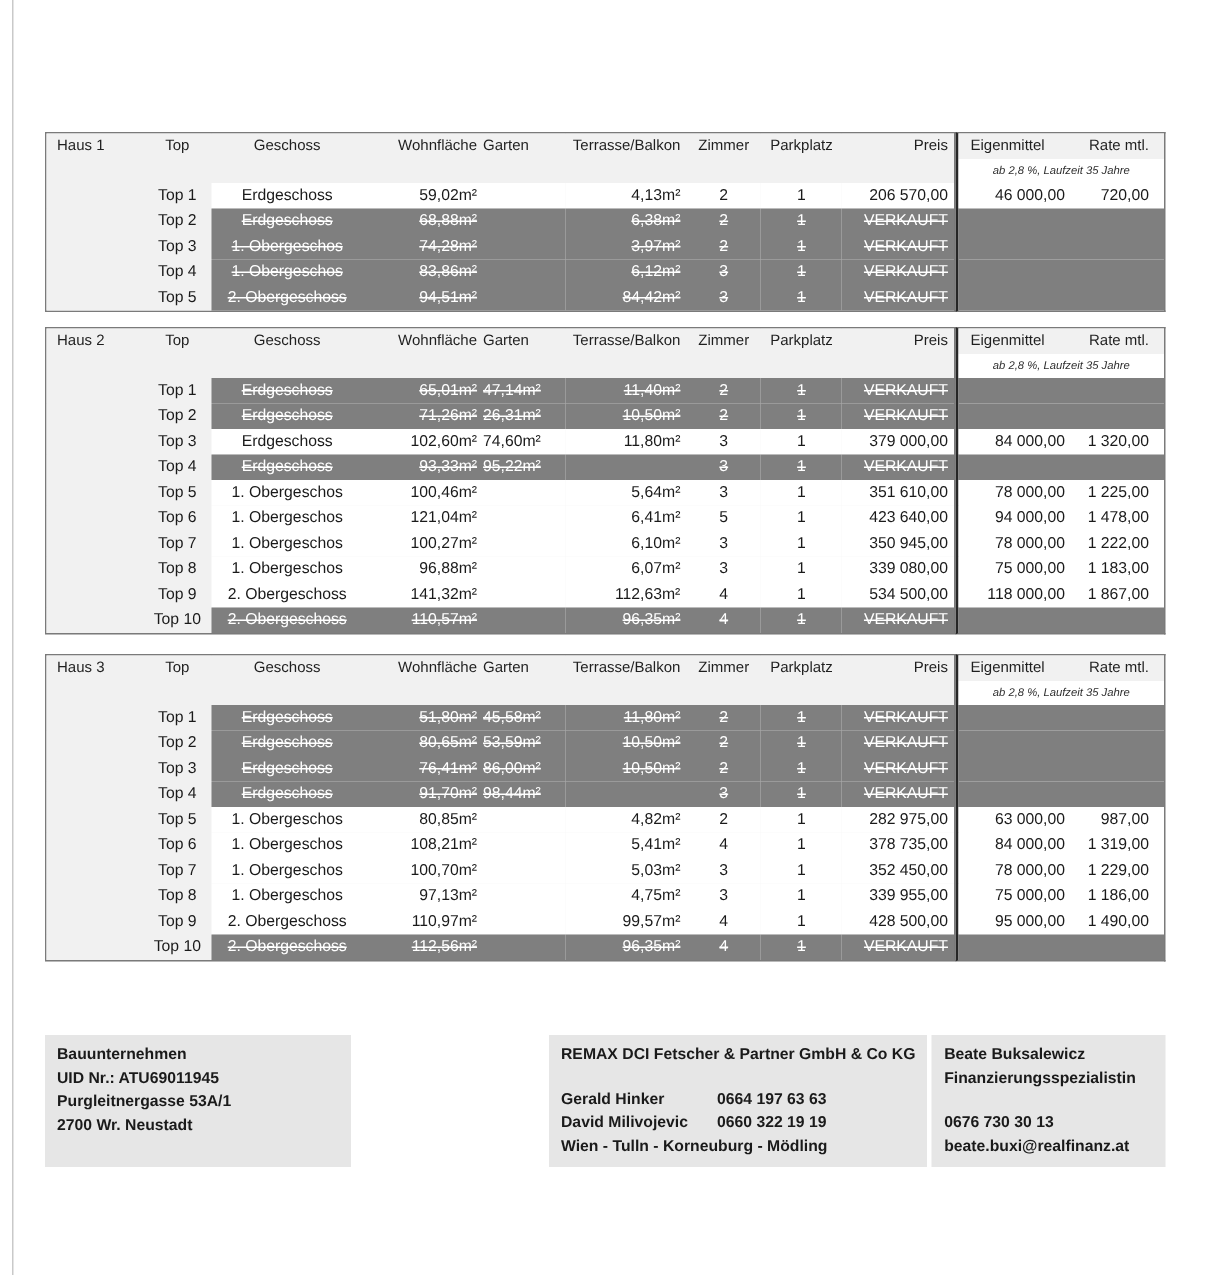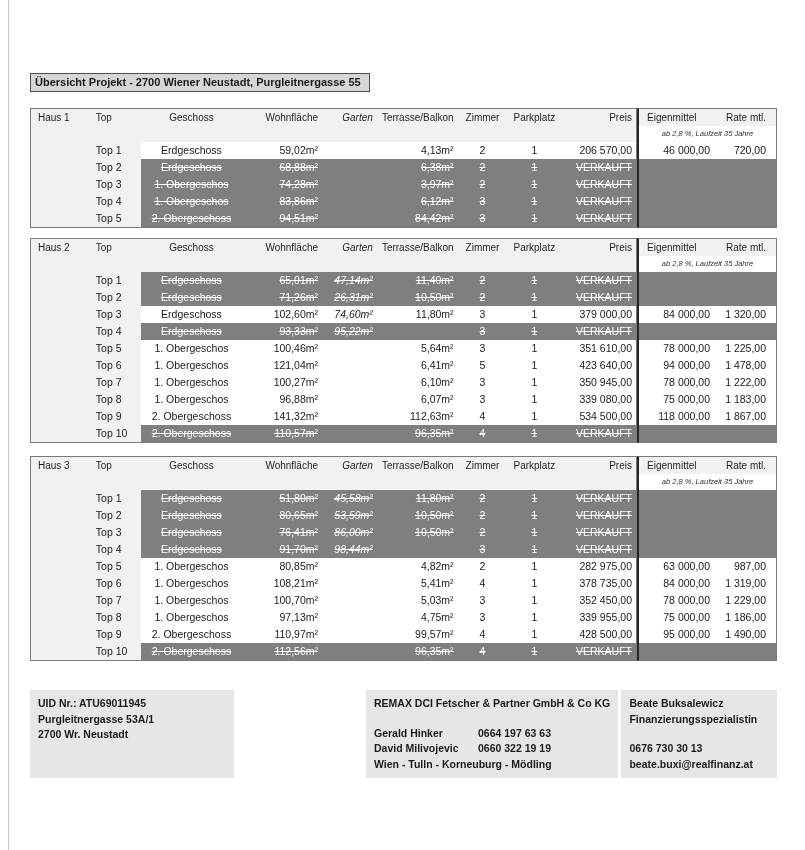--- a/index.html
+++ b/index.html
@@ -25,24 +25,24 @@
   .house.h3 { margin-top:13px; }
 
   .main-box { width:607px; border:1px solid #7a7a7a; background:#f1f1f1; }
   .side-box { width:141px; border:1px solid #7a7a7a; border-left:2px solid #262626; background:#ffffff; }
 
   .trow { display:flex; height:17px; line-height:17px; font-size:10.5px; white-space:nowrap; }
   .trow.sub { height:16px; line-height:15px; }
 
   .cell { overflow:hidden; }
   .c-haus     { width:65px;  padding-left:7px; background:#f1f1f1; }
-  .c-top      { width:45px;  background:#f1f1f1; }
+  .c-top      { width:45px;  text-align:center; background:#f1f1f1; }
   .c-geschoss { width:102px; text-align:center; }
   .c-wohn     { width:80px;  text-align:right; padding-right:4px; }
-  .c-garten   { width:55px;  text-align:right; padding-right:4px;font-style:italic; }
+  .c-garten   { width:55px;  padding-right:4px; }
   .c-terr     { width:81px;  text-align:right; padding-right:4px; }
   .c-zim      { width:50px;  text-align:center; }
   .c-park     { width:54px;  text-align:center; }
   .c-preis    { width:75px;  text-align:right; padding-right:4px; }
 
   .s-eigen { width:73px; text-align:right; padding-right:2px; }
   .s-rate  { width:64px; text-align:right; padding-right:10px; }
   .s-eigen.sh-left { text-align:left; padding-left:8px; }
   .s-sub { width:100%; font-size:7.5px; color:#2e2e2e; text-align:center; background:#ffffff;font-style:italic; }
 
@@ -65,21 +65,20 @@
   .f-middle .gap, .f-right .gap { height:14px; }
   .contact-row { display:flex; line-height:15.6px; }
   .contact-row .cname { width:104px; }
 </style>
 </head>
 <body>
 
 <div class="page-border"></div>
 
 <div class="content">
-  <div class="title-box">Übersicht Projekt - 2700 Wiener Neustadt, Purgleitnergasse 55</div>
 
   <div class="house h1">
     <div class="main-box">
         <div class="trow header">
           <div class="cell c-haus">Haus 1</div>
           <div class="cell c-top">Top</div>
           <div class="cell c-geschoss">Geschoss</div>
           <div class="cell c-wohn">Wohnfläche</div>
           <div class="cell c-garten">Garten</div>
           <div class="cell c-terr">Terrasse/Balkon</div>
@@ -529,20 +528,21 @@
         <div class="trow data sold">
           <div class="cell s-eigen v"></div>
           <div class="cell s-rate v"></div>
         </div>
       </div>
   </div>
 </div>
 
 <div class="footer">
   <div class="fblock f-left">
+      <p>Bauunternehmen</p>
       <p>UID Nr.: ATU69011945</p>
       <p>Purgleitnergasse 53A/1</p>
       <p>2700 Wr. Neustadt</p>
     </div>
   <div class="fblock f-middle">
     <p>REMAX DCI Fetscher &amp; Partner GmbH &amp; Co KG</p>
     <div class="gap"></div>
     <div class="contact-rows">
         <div class="contact-row">
           <span class="cname">Gerald Hinker</span>

